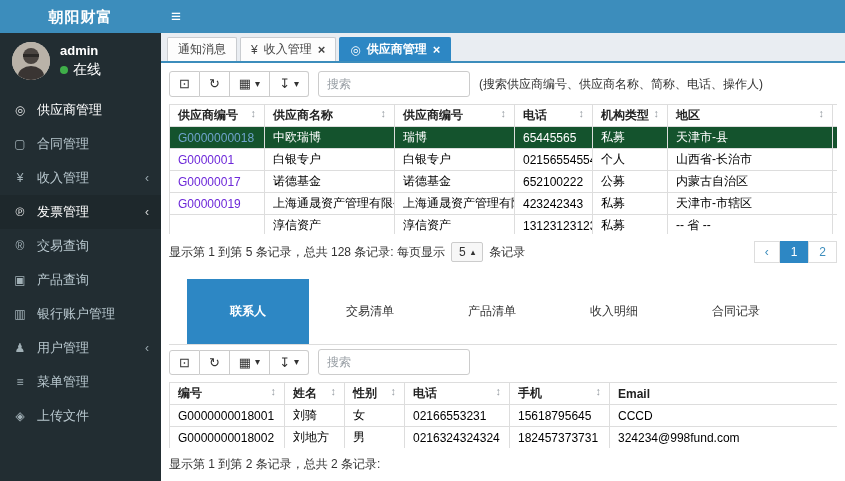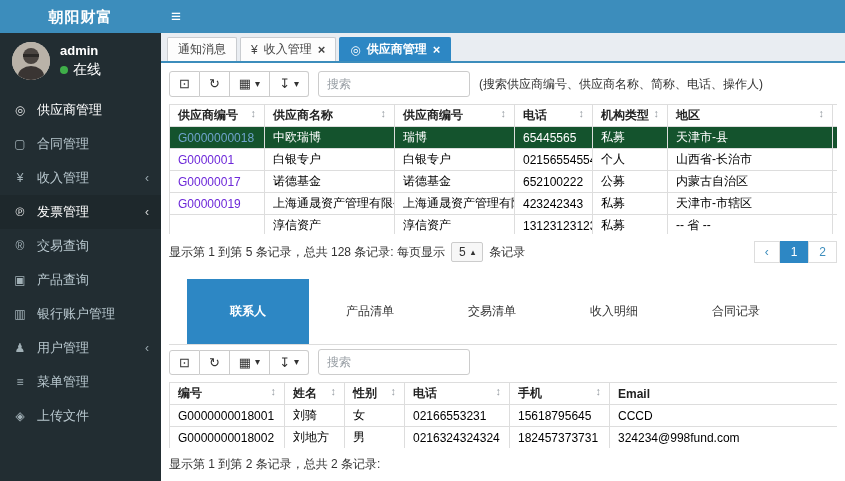--- a/index.html
+++ b/index.html
@@ -276,22 +276,22 @@
         <span>条记录</span>
         <span class="pager">
           <span class="pg">‹</span>
           <span class="pg active">1</span>
           <span class="pg">2</span>
         </span>
       </div>
 
       <div class="subtabs">
         <div class="subtab active">联系人</div>
+        <div class="subtab">交易清单</div>
         <div class="subtab">产品清单</div>
-        <div class="subtab">交易清单</div>
         <div class="subtab">收入明细</div>
         <div class="subtab">合同记录</div>
       </div>
 
       <div class="toolbar">
         <div class="btn-group">
           <button class="btn">
             <span>⊡</span>
           </button>
           <button class="btn">

